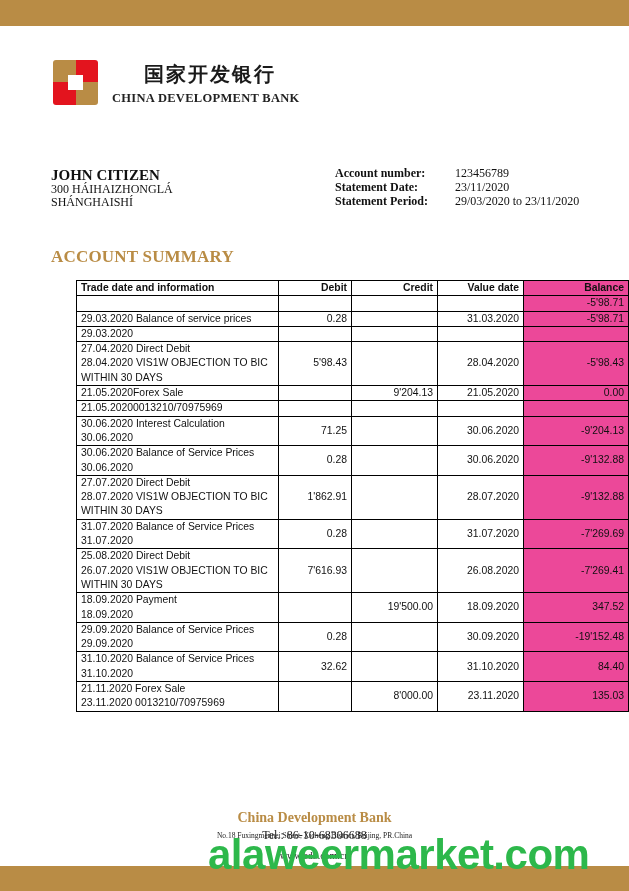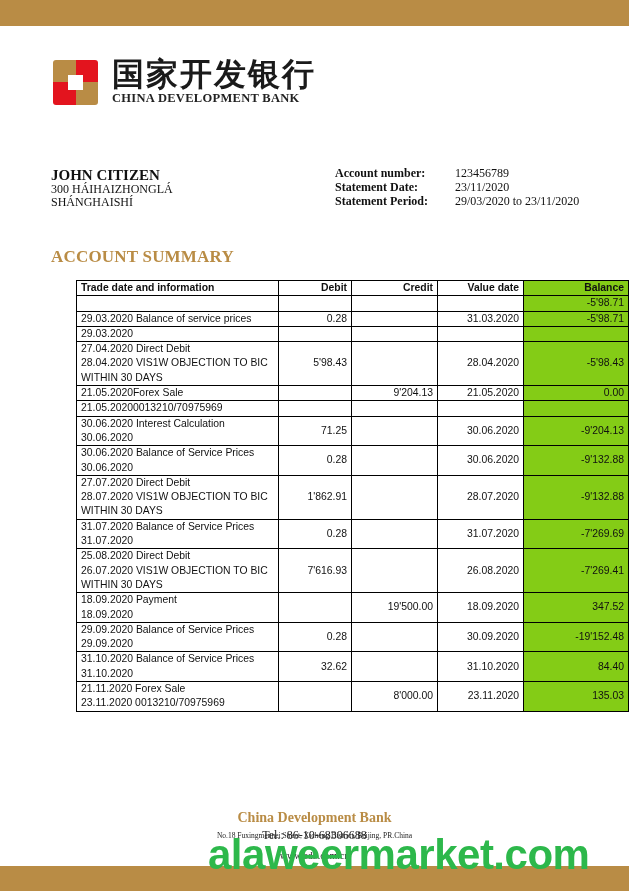--- a/index.html
+++ b/index.html
@@ -11,42 +11,42 @@
 
   .logo { position: absolute; left: 53px; top: 58px; display: flex; align-items: center; }
   .logo-mark { width: 45px; height: 45px; position: relative; border-radius: 3px; overflow: hidden; }
   .logo-mark .q { position: absolute; width: 50%; height: 50%; }
   .logo-mark .q1 { left: 0; top: 0; background: #B98C45; }
   .logo-mark .q2 { right: 0; top: 0; background: #E3141E; }
   .logo-mark .q3 { left: 0; bottom: 0; background: #E3141E; }
   .logo-mark .q4 { right: 0; bottom: 0; background: #B98C45; }
   .logo-mark .hole { position: absolute; left: 15px; top: 15px; width: 15px; height: 15px; background: #fff; }
   .logo-text { margin-left: 14px; display: flex; flex-direction: column; }
-  .logo-cn { font-family: "DejaVu Serif", serif; font-size: 32px; font-weight: bold; letter-spacing: 2px; line-height: 32px; color: #1a1a1a; }
+  .logo-cn { font-family: "DejaVu Serif", serif; font-size: 20px; font-weight: bold; letter-spacing: 2px; line-height: 32px; color: #1a1a1a; margin-left: 32px; }
   .logo-en { font-family: "Liberation Serif", serif; font-size: 12.5px; font-weight: bold; letter-spacing: 0.3px; color: #222; margin-top: 1px; }
 
   .customer { position: absolute; left: 51px; top: 167px; }
   .customer .name { font-size: 15px; font-weight: bold; line-height: 16px; }
   .customer .addr { font-size: 12px; line-height: 13px; }
 
   .acct { position: absolute; left: 335px; top: 166px; font-size: 12px; line-height: 14px; }
   .acct .row { display: flex; }
   .acct .lbl { width: 120px; font-weight: bold; }
   .acct .val { }
 
   .summary-title { position: absolute; left: 51px; top: 247px; font-size: 17px; font-weight: bold; color: #B98C45; letter-spacing: 0.2px; }
 
   table.ledger { position: absolute; left: 36px; top: 280px; border-collapse: collapse; font-family: "Liberation Sans", sans-serif; font-size: 10.4px; color: #111; margin-left: 40px; }
   table.ledger td, table.ledger th { border: 1px solid #000; padding: 0 4px; line-height: 14.3px; vertical-align: middle; }
   table.ledger th { font-weight: bold; height: 15px; }
   table.ledger .c1 { width: 202px; text-align: left; }
   table.ledger .c2 { width: 73px; text-align: right; }
   table.ledger .c3 { width: 86px; text-align: right; }
   table.ledger .c4 { width: 86px; text-align: right; }
-  table.ledger .c5 { width: 105px; text-align: right; background: #84cc16; }
+  table.ledger .c5 { width: 105px; text-align: right; background: #ec4899; }
   table.ledger td.c1 { white-space: pre-line; }
 
   .footer { position: absolute; left: 0; width: 629px; text-align: center; }
   .footer-title { top: 810px; font-size: 14px; font-weight: bold; color: #B98C45; }
   .footer-addr { top: 831px; font-size: 7.5px; line-height: 9px; color: #222; }
   .footer-tel { top: 828px; font-size: 12px; color: #222; }
   .footer-web { top: 850px; font-size: 10px; color: #222; }
 
   .watermark { position: absolute; left: 208px; top: 832px; font-family: "Liberation Sans", sans-serif; font-weight: bold; font-size: 42px; color: #2DB84B; letter-spacing: -0.5px; line-height: 46px; }
 </style>

